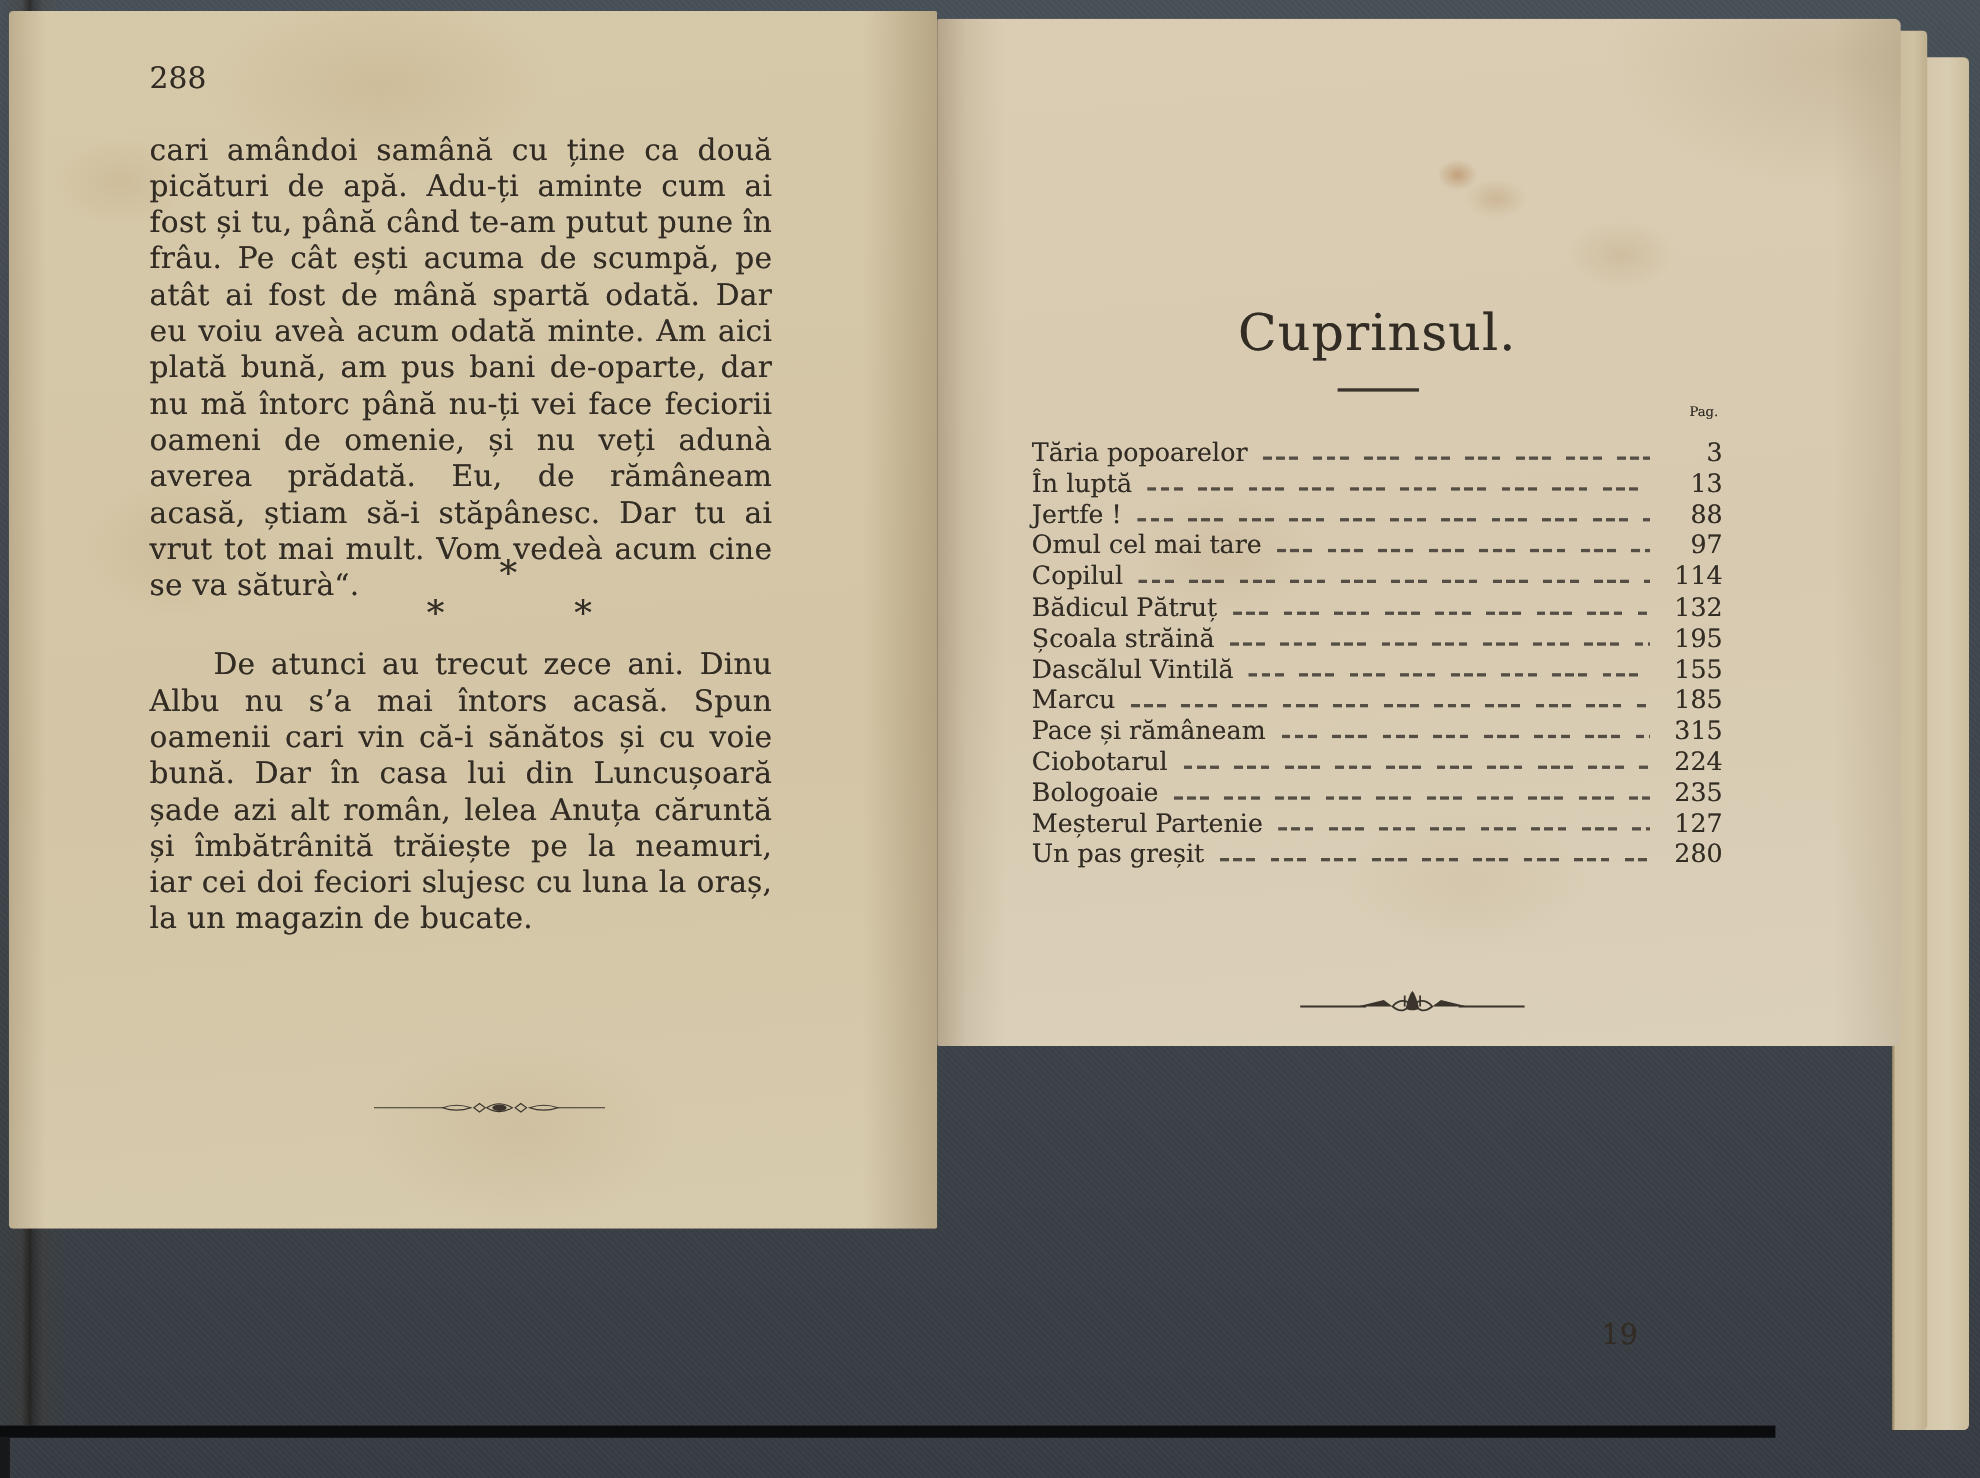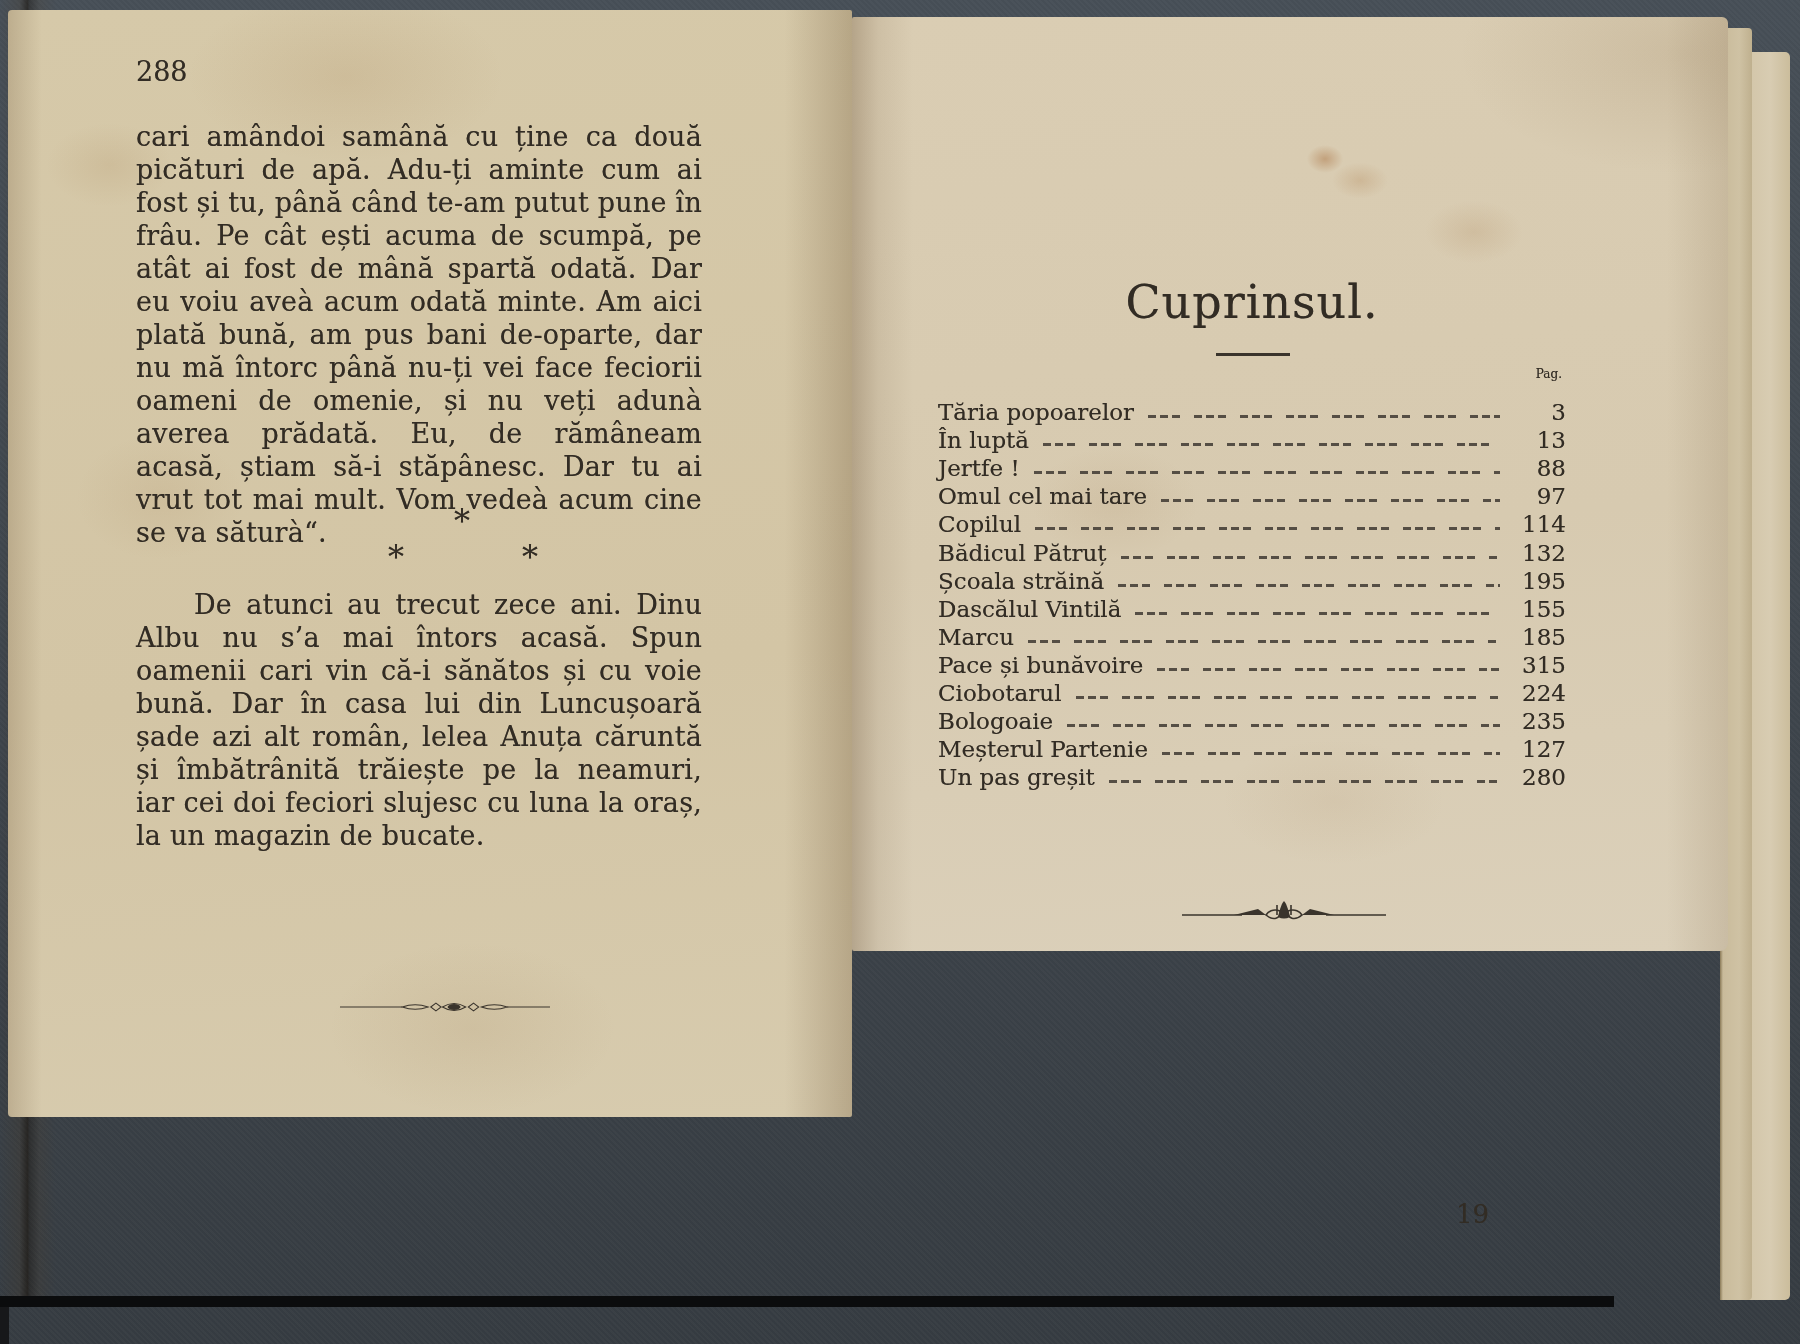--- a/index.html
+++ b/index.html
@@ -141,21 +141,21 @@
           <span class="toc-title">Dascălul Vintilă</span>
           <span class="toc-leader"></span>
           <span class="toc-page">155</span>
         </div>
       <div class="toc-row">
           <span class="toc-title">Marcu</span>
           <span class="toc-leader"></span>
           <span class="toc-page">185</span>
         </div>
       <div class="toc-row">
-          <span class="toc-title">Pace și bunăvoire</span>
+          <span class="toc-title">Pace și rămâneam</span>
           <span class="toc-leader"></span>
           <span class="toc-page">315</span>
         </div>
       <div class="toc-row">
           <span class="toc-title">Ciobotarul</span>
           <span class="toc-leader"></span>
           <span class="toc-page">224</span>
         </div>
       <div class="toc-row">
           <span class="toc-title">Bologoaie</span>

